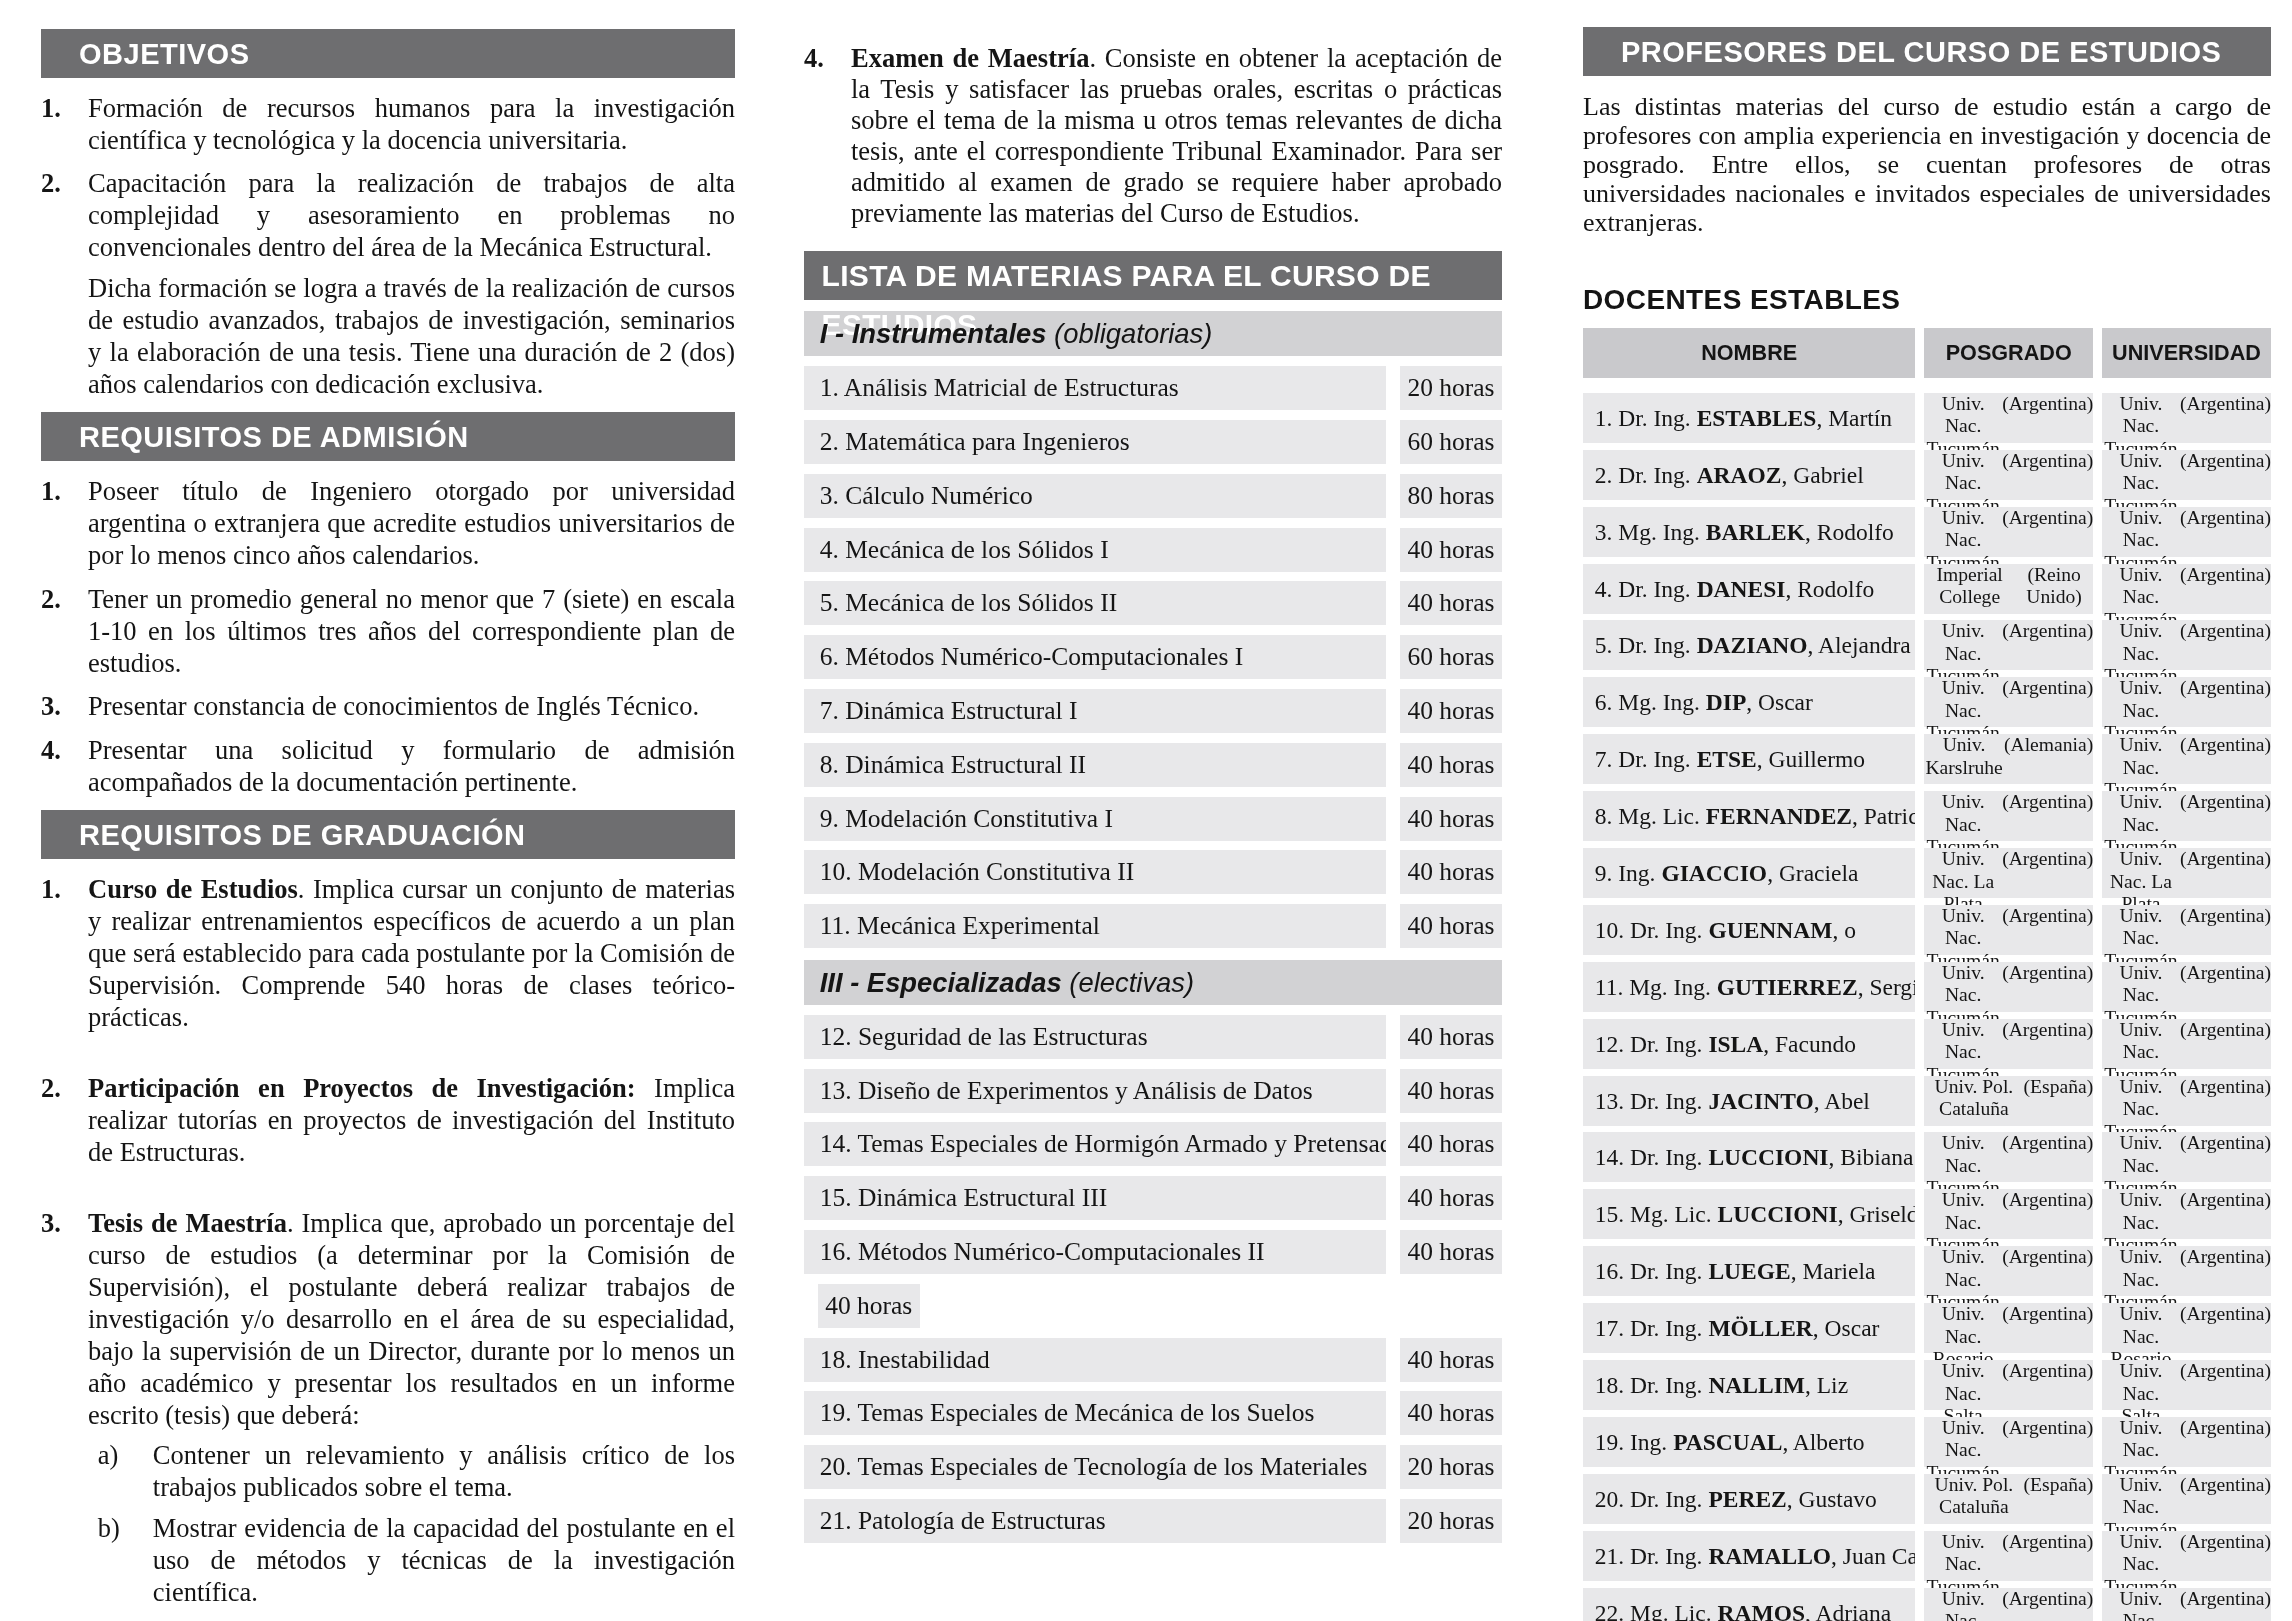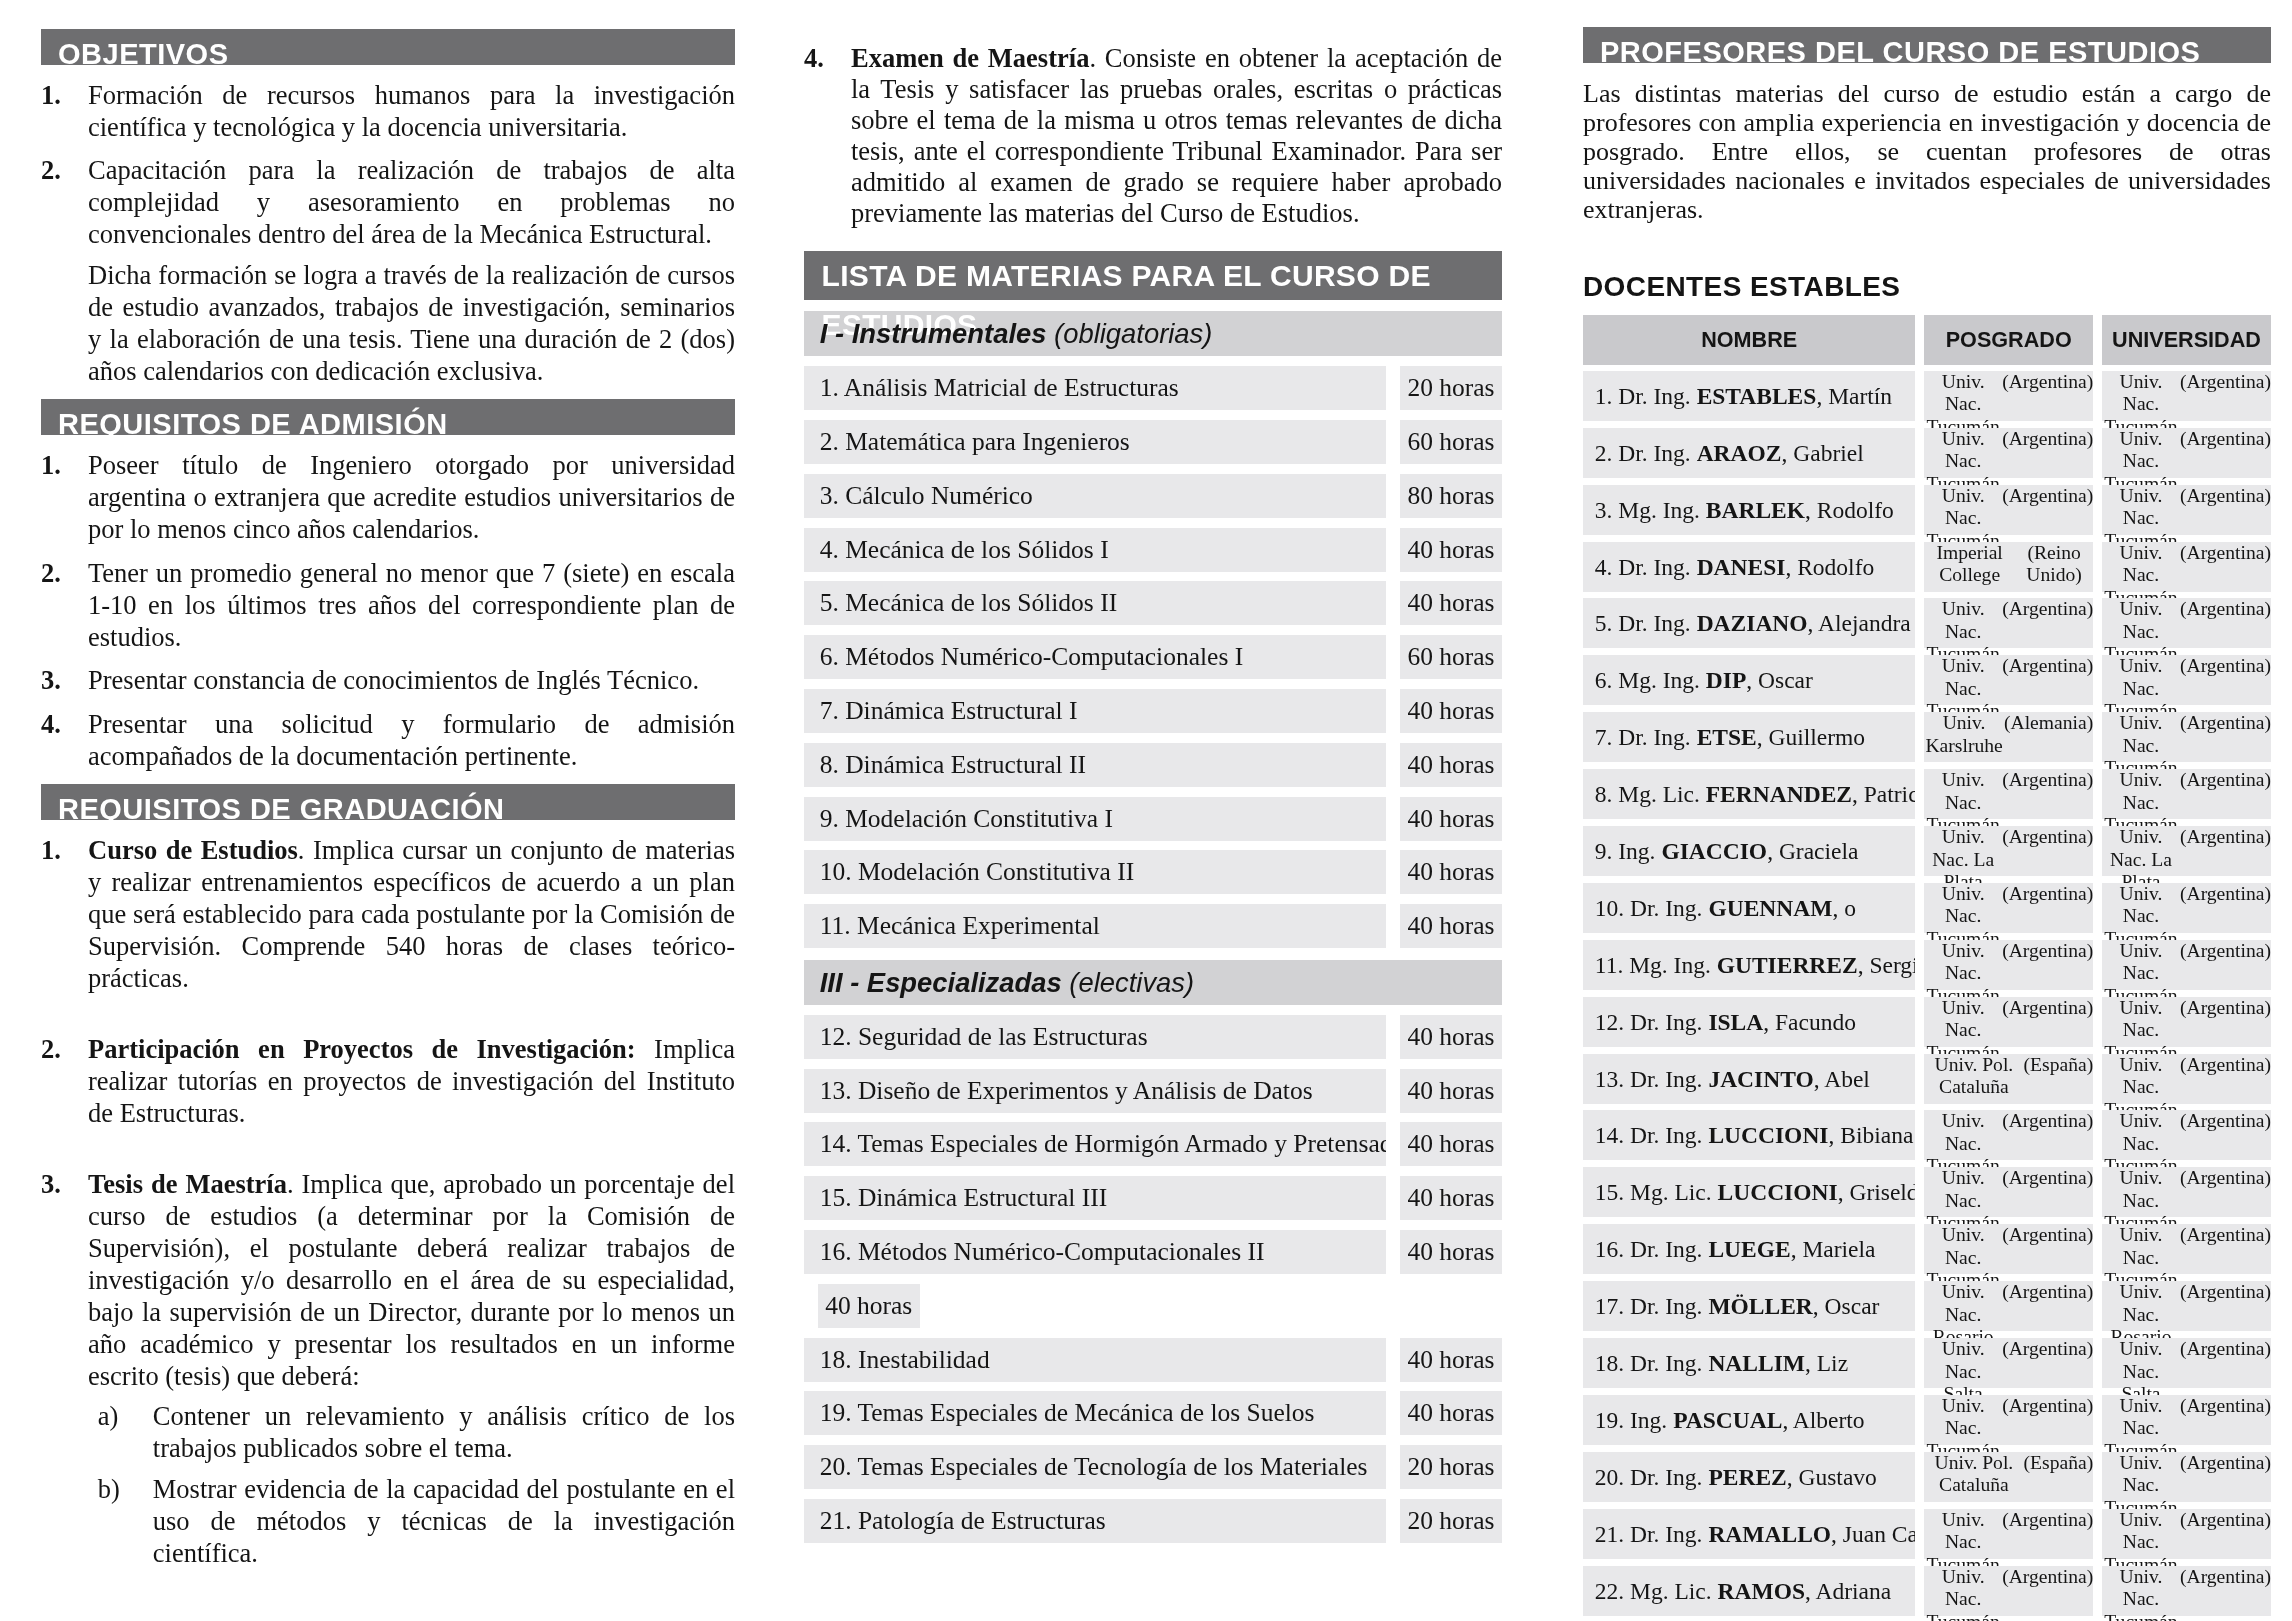--- a/index.html
+++ b/index.html
@@ -9,21 +9,21 @@
 
   
   .col{box-sizing:border-box;}
   .col-left{width:694px;margin-left:41px;padding-top:29px;}
   .col-mid{width:698px;margin-left:69px;padding-top:43px;}
   .col-right{width:688px;margin-left:81px;padding-top:27.4px;}
 
   
   .section-bar{background:#6e6e70;color:#ffffff;
     font-family:"Liberation Sans", sans-serif;font-weight:bold;
-    font-size:29px;height:36px;line-height:51px;padding-left:17px;
+    font-size:29px;height:49px;line-height:51px;padding-left:38px;
     letter-spacing:0.5px;margin-bottom:13.7px;}
 
   
   .item{display:flex;font-size:26.5px;line-height:32px;text-align:justify;margin-bottom:11.8px;}
   .item .num{font-weight:bold;width:47px;flex:none;}
   .item .body{flex:1;}
   .item .extra{margin-top:8.8px;}
   .sec-2 .item + .item{margin-top:39px;}
   .subitem{display:flex;margin-top:8.8px;margin-left:9.8px;text-align:justify;}
   .subitem .letter{width:55px;flex:none;}
@@ -43,21 +43,21 @@
   .course-row{display:flex;margin-bottom:9.8px;}
   .course-name{flex:1;background:#e8e8ea;height:44px;line-height:44px;
     padding-left:15.7px;font-size:25.5px;white-space:nowrap;overflow:hidden;}
   .course-hours{width:102px;margin-left:13.7px;background:#e8e8ea;height:44px;
     line-height:44px;text-align:center;font-size:25.5px;flex:none;}
 
   
   .intro{font-size:26px;line-height:29px;text-align:justify;margin:15.7px 0 0 0;}
   .docentes-title{font-family:"Liberation Sans", sans-serif;font-weight:bold;
     font-size:28px;letter-spacing:0.4px;margin-top:47px;margin-bottom:11.8px;}
-  .phead{display:flex;margin-bottom:6px;}
+  .phead{display:flex;margin-bottom:15px;}
   .phcell{background:#c9c9cc;font-family:"Liberation Sans", sans-serif;
     font-weight:bold;font-size:21.6px;height:50px;line-height:50px;text-align:center;}
   .phcell.c-name{flex:1;}
   .phcell.c-pos,.phcell.c-uni{width:169px;margin-left:8.8px;flex:none;}
   .prow{display:flex;margin-bottom:6.9px;}
   .pname{flex:1;background:#e8e8ea;height:50px;line-height:50px;
     padding-left:11.8px;font-size:23.5px;white-space:nowrap;overflow:hidden;}
   .pcell{width:169px;margin-left:8.8px;background:#e8e8ea;height:50px;flex:none;
     text-align:center;font-size:19.6px;line-height:22.5px;
     display:flex;flex-direction:row;justify-content:flex-start;}

